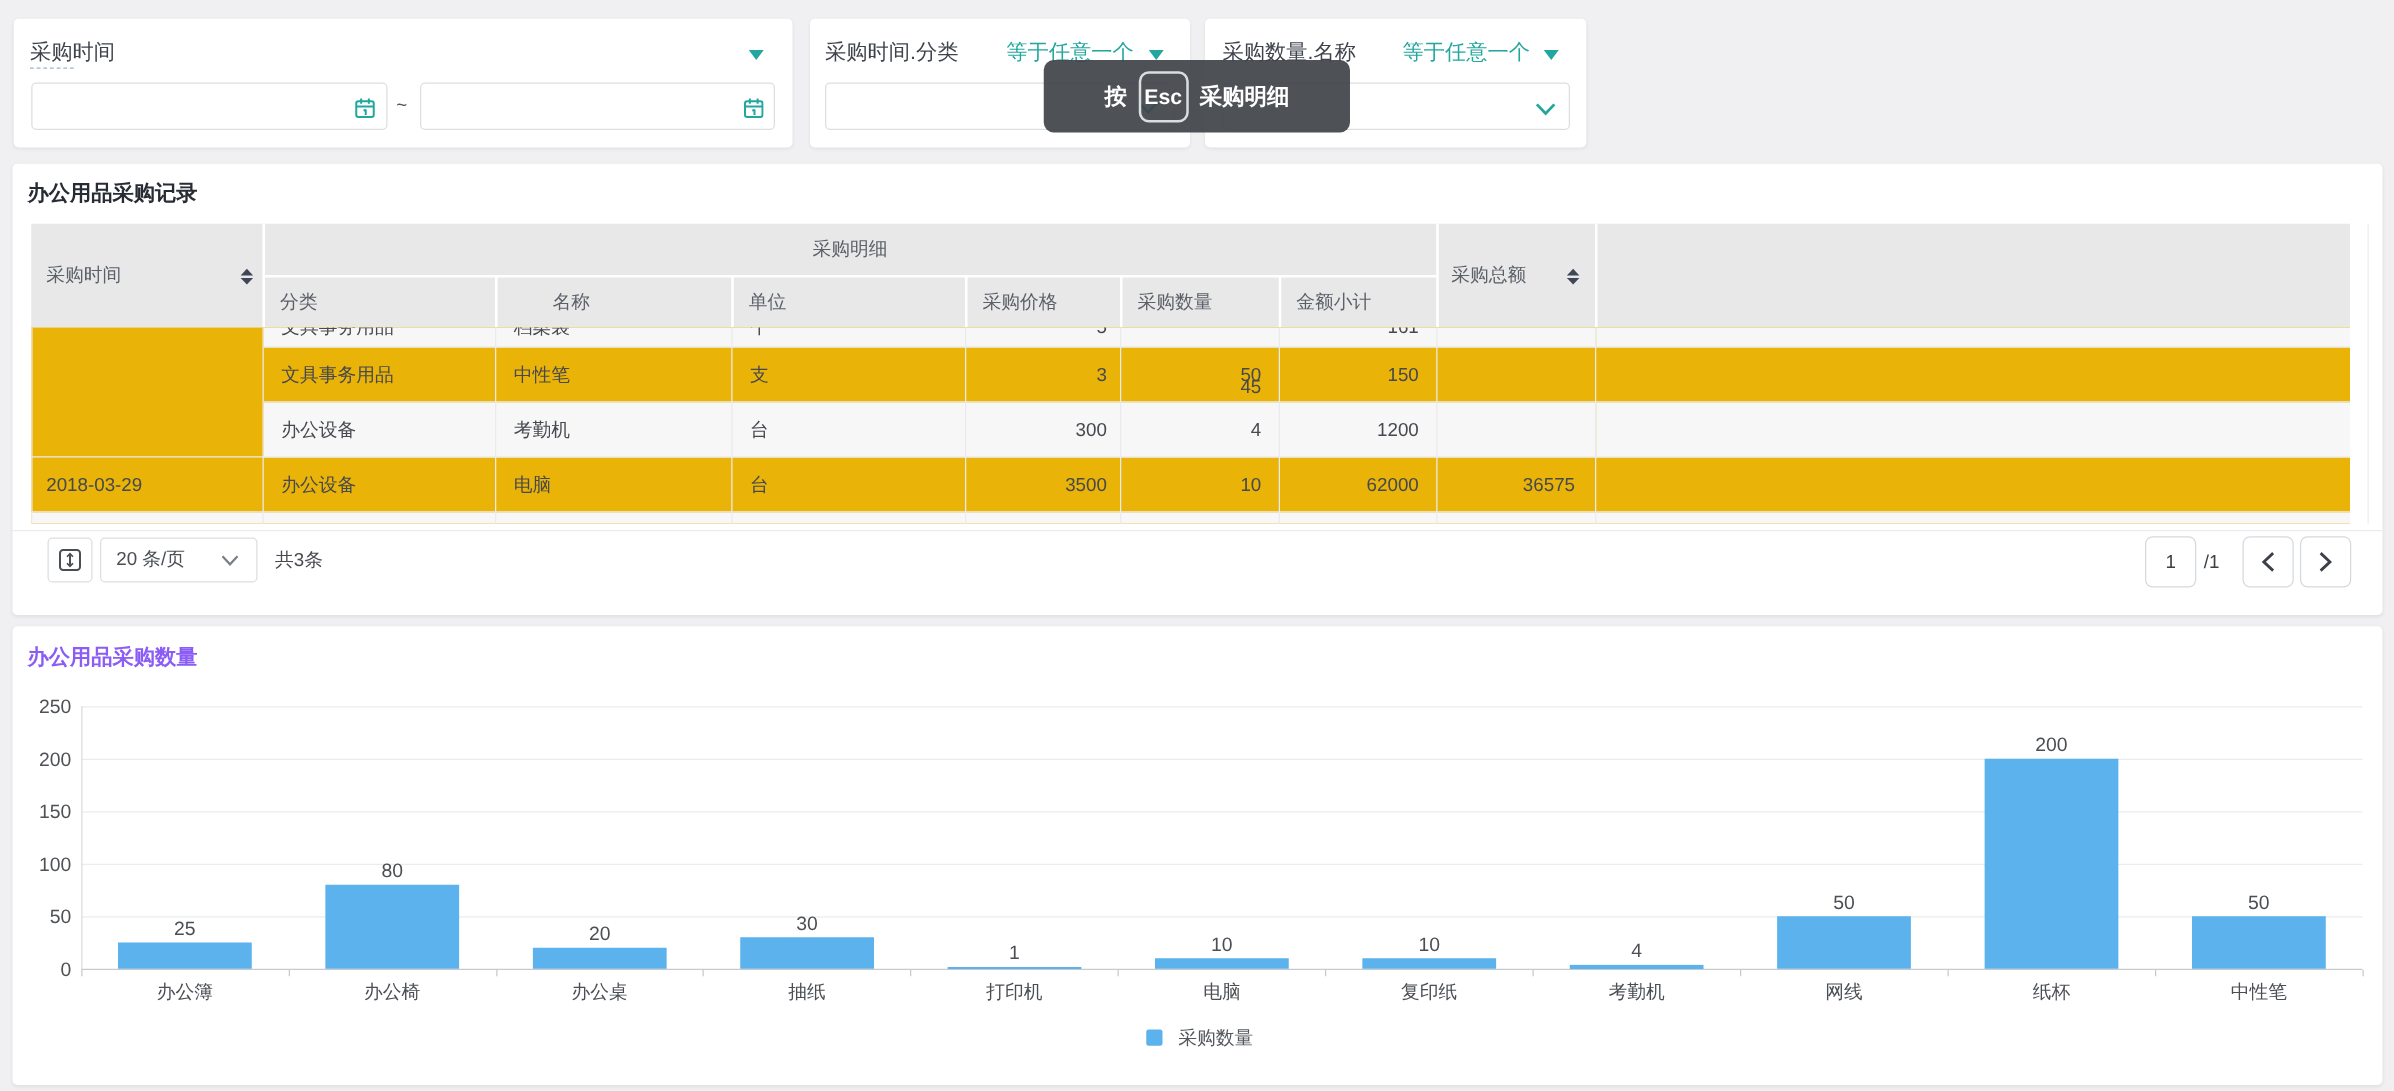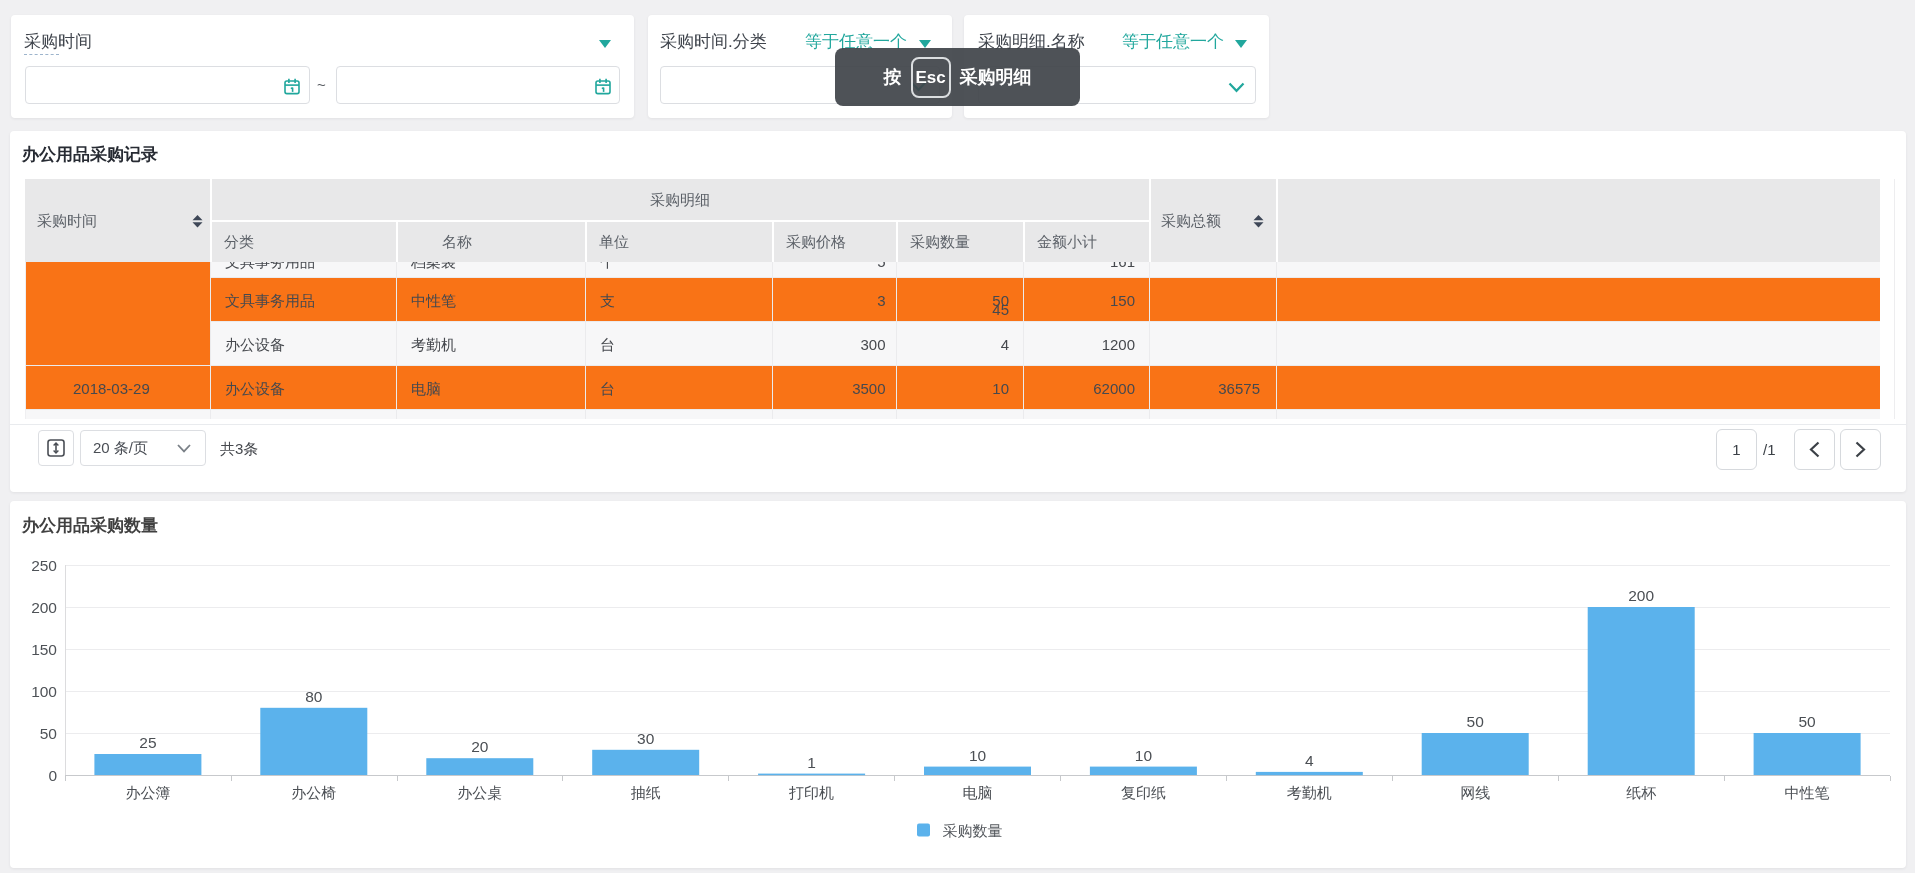--- a/index.html
+++ b/index.html
@@ -51,21 +51,21 @@
 </svg>
 
 <div class="abs lbl" style="left:660px; top:33px;">采购时间.分类</div>
 <div class="abs teal" style="left:805px; top:33px;">等于任意一个</div>
 <div class="abs" style="left:919px; top:40px; width:0; height:0; border-left:6.5px solid transparent; border-right:6.5px solid transparent; border-top:8px solid #21a79d;"></div>
 <div class="inp" style="left:660px; top:66px; width:280px;"></div>
 <svg class="abs" style="left:910px; top:81px;" width="17" height="11" viewBox="0 0 17 11">
   <path d="M1.5,1.5 L8.5,8.8 L15.5,1.5" fill="none" stroke="#21a79d" stroke-width="2.2"></path>
 </svg>
 
-<div class="abs lbl" style="left:978px; top:33px;">采购明细.名称</div>
+<div class="abs lbl" style="left:978px; top:33px;">采购数量.名称</div>
 <div class="abs teal" style="left:1122px; top:33px;">等于任意一个</div>
 <div class="abs" style="left:1235px; top:40px; width:0; height:0; border-left:6.5px solid transparent; border-right:6.5px solid transparent; border-top:8px solid #21a79d;"></div>
 <div class="inp" style="left:978px; top:66px; width:278px;"></div>
 <svg class="abs" style="left:1228px; top:82px;" width="17" height="11" viewBox="0 0 17 11">
   <path d="M1.5,1.5 L8.5,8.8 L15.5,1.5" fill="none" stroke="#21a79d" stroke-width="2.2"></path>
 </svg>
 
 <div class="abs" style="left:835px; top:48px; width:245px; height:58px; background:rgba(63,67,73,0.92); border-radius:8px; display:flex; align-items:center; justify-content:center;">
   <span style="color:#fff; font-size:18px; font-weight:bold;">按</span>
   <span style="display:inline-block; margin:0 9px; width:40px; height:41px; border:2px solid rgba(235,237,240,0.9); border-radius:8px; color:#fff; font-size:17px; font-weight:bold; text-align:center; line-height:37px;">Esc</span>
@@ -98,21 +98,21 @@
 <div class="htxt" style="left:599px; top:234px;">单位</div>
 <div class="htxt" style="left:786px; top:234px;">采购价格</div>
 <div class="htxt" style="left:910px; top:234px;">采购数量</div>
 <div class="htxt" style="left:1037px; top:234px;">金额小计</div>
 <div class="htxt" style="left:1161px; top:213px;">采购总额</div>
 <svg class="abs" style="left:1253px; top:215px;" width="11" height="13" viewBox="0 0 11 13">
   <path d="M5.5,0 L10.5,5.3 H0.5 Z" fill="#3e4757"></path>
   <path d="M0.5,7.3 H10.5 L5.5,12.6 Z" fill="#3e4757"></path>
 </svg>
 
-<div class="abs" style="left:25px; top:262px; width:1855px; height:156.5px; overflow:hidden; background:#f97316;">
+<div class="abs" style="left:25px; top:262px; width:1855px; height:156.5px; overflow:hidden; background:#eab308;">
 
   <div class="abs" style="left:186px; top:0; width:1066px; height:16px; background:#f7f7f8;"></div>
   <div class="abs" style="left:1252px; top:0; width:604px; height:16px; background:#f7f7f8;"></div>
   <div class="abs" style="left:186px; top:60px; width:1066px; height:44px; background:#f7f7f8;"></div>
   <div class="abs" style="left:1252px; top:60px; width:604px; height:44px; background:#f7f7f8;"></div>
   <div class="abs" style="left:0px; top:148px; width:1855px; height:9px; background:#f7f7f8;"></div>
 
   <div class="abs" style="left:186px; top:15px; width:1669px; height:1px; background:#ebebed;"></div>
   <div class="abs" style="left:186px; top:59px; width:1669px; height:1px; background:#ebebed;"></div>
   <div class="abs" style="left:0px; top:103px; width:1855px; height:1px; background:#ebebed;"></div>
@@ -142,21 +142,21 @@
   <div class="btxt num" style="left:772px; top:30.5px; width:212px;">50</div>
   <div class="btxt num" style="left:898px; top:30.5px; width:212px;">150</div>
 
   <div class="btxt" style="left:200px; top:74.5px;">办公设备</div>
   <div class="btxt" style="left:386px; top:74.5px;">考勤机</div>
   <div class="btxt" style="left:575px; top:74.5px;">台</div>
   <div class="btxt num" style="left:648.5px; top:74.5px; width:212px;text-align:right;">300</div>
   <div class="btxt num" style="left:772px; top:74.5px; width:212px;">4</div>
   <div class="btxt num" style="left:898px; top:74.5px; width:212px;">1200</div>
 
-  <div class="btxt" style="left:12px; top:118.5px;margin-left:36px;">2018-03-29</div>
+  <div class="btxt" style="left:12px; top:118.5px;">2018-03-29</div>
   <div class="btxt" style="left:200px; top:118.5px;">办公设备</div>
   <div class="btxt" style="left:386px; top:118.5px;">电脑</div>
   <div class="btxt" style="left:575px; top:118.5px;">台</div>
   <div class="btxt num" style="left:648.5px; top:118.5px; width:212px;">3500</div>
   <div class="btxt num" style="left:772px; top:118.5px; width:212px;">10</div>
   <div class="btxt num" style="left:898px; top:118.5px; width:212px;">62000</div>
   <div class="btxt num" style="left:1023px; top:118.5px; width:212px;">36575</div>
 </div>
 
 <div class="abs" style="left:1894px; top:179px; width:1px; height:240px; background:#ededef;"></div>
@@ -181,21 +181,21 @@
 <div class="pbtn" style="left:1794px; top:429px; width:41px; height:41px; border-radius:6px; border-color:#d6d9dd;"></div>
 <svg class="abs" style="left:1809px; top:441px;" width="11" height="17" viewBox="0 0 11 17">
   <path d="M9.5,1.5 L2,8.5 L9.5,15.5" fill="none" stroke="#3c4147" stroke-width="2.2"></path>
 </svg>
 <div class="pbtn" style="left:1840px; top:429px; width:41px; height:41px; border-radius:6px; border-color:#d6d9dd;"></div>
 <svg class="abs" style="left:1855px; top:441px;" width="11" height="17" viewBox="0 0 11 17">
   <path d="M1.5,1.5 L9,8.5 L1.5,15.5" fill="none" stroke="#3c4147" stroke-width="2.2"></path>
 </svg>
 
 <div class="card" style="left:10px; top:501px; width:1896px; height:367px;"></div>
-<div class="abs" style="left:22px; top:517px; font-size:17px; line-height:17px; font-weight:bold; color:#404040;">办公用品采购数量</div>
+<div class="abs" style="left:22px; top:517px; font-size:17px; line-height:17px; font-weight:bold; color:#8b5cf6;">办公用品采购数量</div>
 
 <svg class="abs" style="left:10px; top:501px;" width="1896" height="367" viewBox="0 0 1896 367">
 
   <line x1="55" y1="64.5" x2="1880" y2="64.5" stroke="#ececee" stroke-width="1"></line>
   <line x1="55" y1="106.5" x2="1880" y2="106.5" stroke="#ececee" stroke-width="1"></line>
   <line x1="55" y1="148.5" x2="1880" y2="148.5" stroke="#ececee" stroke-width="1"></line>
   <line x1="55" y1="190.5" x2="1880" y2="190.5" stroke="#ececee" stroke-width="1"></line>
   <line x1="55" y1="232.5" x2="1880" y2="232.5" stroke="#ececee" stroke-width="1"></line>
 
   <line x1="55.5" y1="64" x2="55.5" y2="274" stroke="#dcdcde" stroke-width="1"></line>

